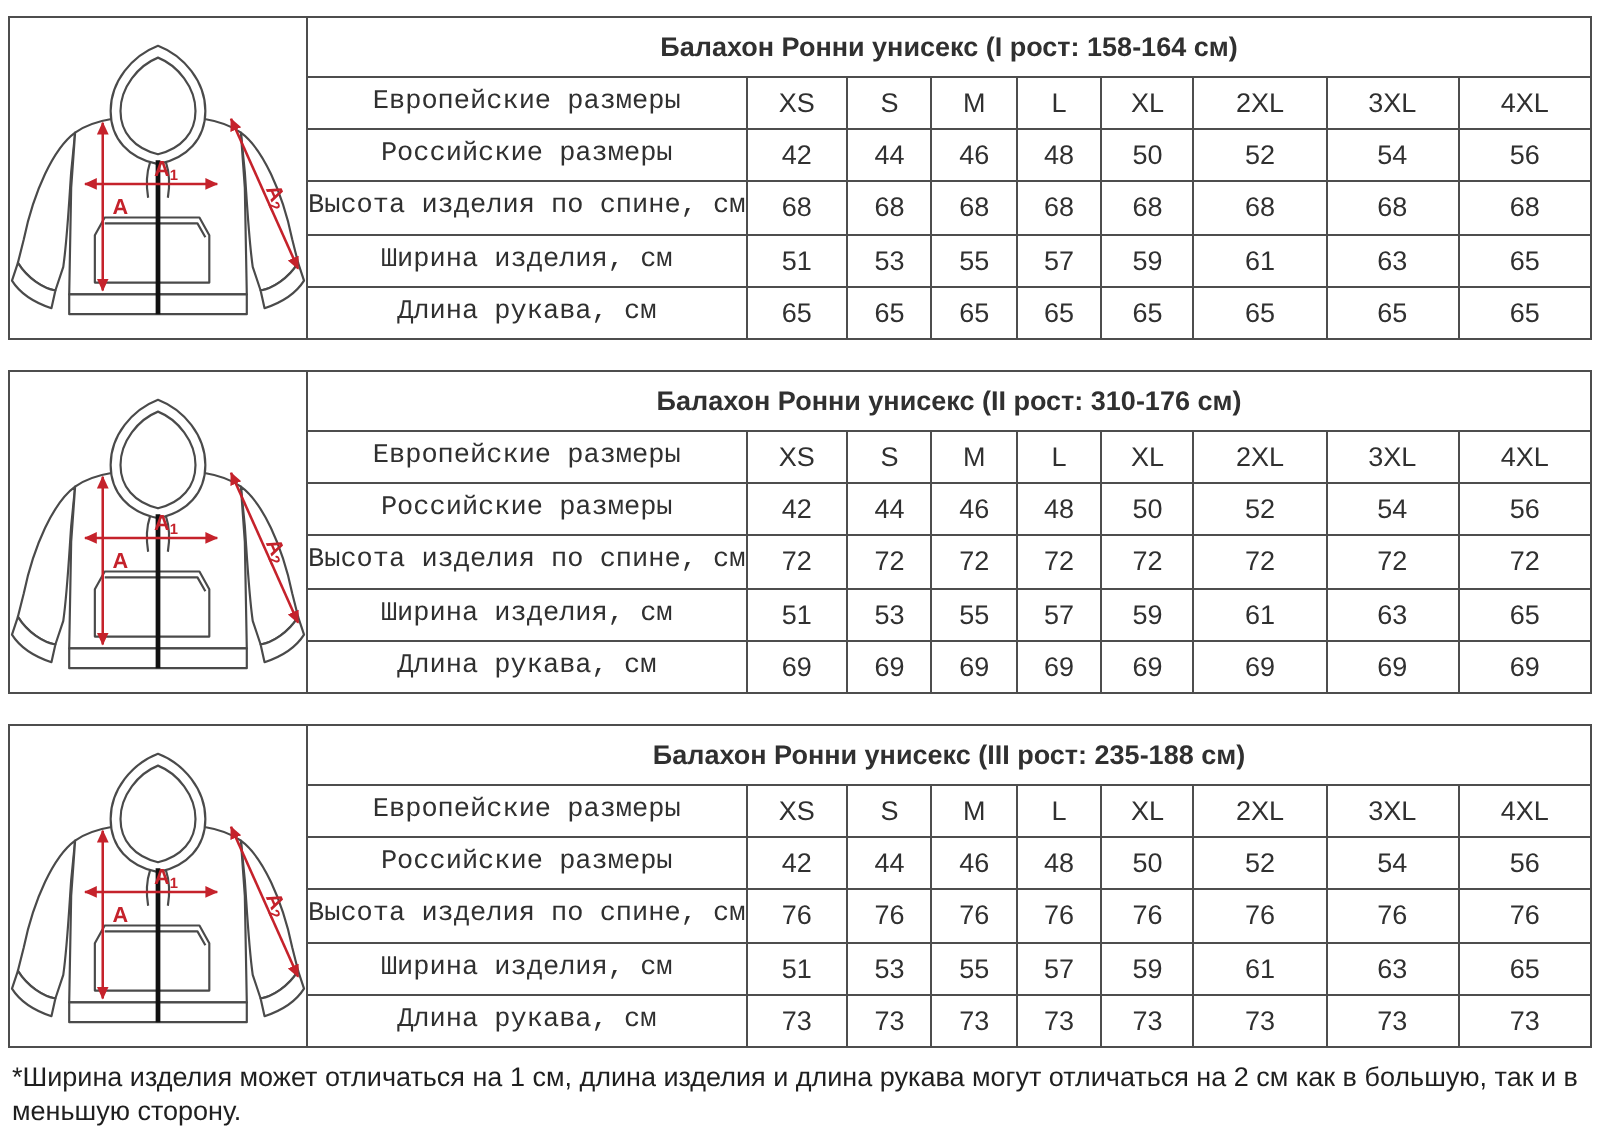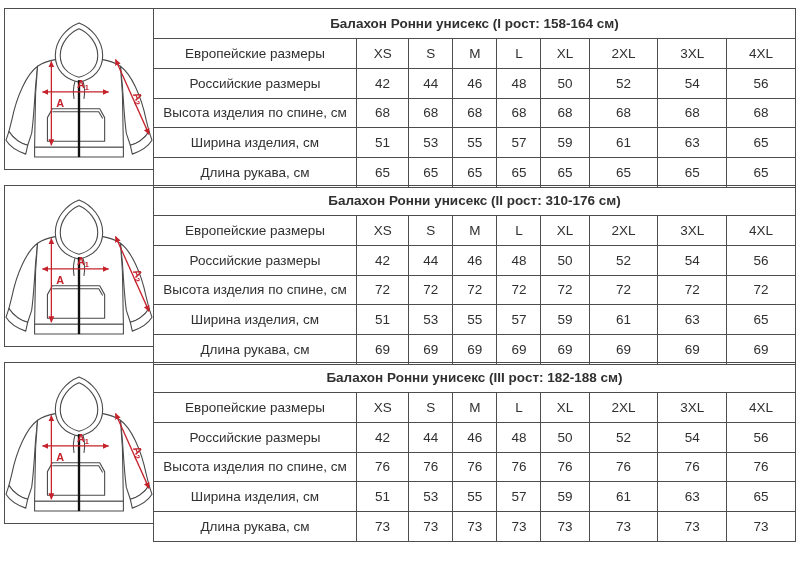--- a/index.html
+++ b/index.html
@@ -28,40 +28,40 @@
     border: 1px solid #4d4d4d;
     border-right: none;
     background: #fff;
     flex: none;
   }
   .figure svg { display: block; width: 148px; height: 160px; }
   table.size-table {
     flex: 1;
     border-collapse: collapse;
     table-layout: fixed;
-    height: 180px;
+    height: 162px;
   }
   table.size-table col.lbl { width: 203px; }
   table.size-table td, table.size-table th {
     border: 1px solid #4d4d4d;
     text-align: center;
     vertical-align: middle;
     padding: 0;
     color: #303030;
     font-size: 13.5px;
     overflow: hidden;
     white-space: nowrap;
   }
   th.tbl-title {
     height: 29px;
     font-size: 14px;
     font-weight: bold;
     color: #1f1f1f;
   }
-  td.rowlabel { font-size: 13px; }
+  td.rowlabel { font-size: 13px; font-family: Liberation Mono, monospace; }
   td.val { font-size: 13.5px; }
   .footnote {
     margin: 6px 2px 0 2px;
     width: 792px;
     font-size: 13.5px;
     line-height: 1.28;
     color: #1f1f1f;
   }
   .hidden-defs { position: absolute; width: 0; height: 0; }
 </style>
@@ -368,21 +368,21 @@
             <col>
             <col>
             <col>
             <col>
             <col>
             <col>
             <col>
           </colgroup>
       <thead>
         <tr>
-          <th class="tbl-title" colspan="9">Балахон Ронни унисекс (III рост: 182-188 см)</th>
+          <th class="tbl-title" colspan="9">Балахон Ронни унисекс (III рост: 235-188 см)</th>
         </tr>
       </thead>
       <tbody>
             <tr>
               <td class="rowlabel">Европейские размеры</td>
               <td class="val">XS</td>
               <td class="val">S</td>
               <td class="val">M</td>
               <td class="val">L</td>
               <td class="val">XL</td>
@@ -431,13 +431,14 @@
               <td class="val">73</td>
               <td class="val">73</td>
               <td class="val">73</td>
               <td class="val">73</td>
               <td class="val">73</td>
             </tr>
           </tbody>
     </table>
   </div>
 </div>
+  <p class="footnote">*Ширина изделия может отличаться на 1 см, длина изделия и длина рукава могут отличаться на 2 см как в большую, так и в меньшую сторону.</p>
 </div>
 
 </body></html>

